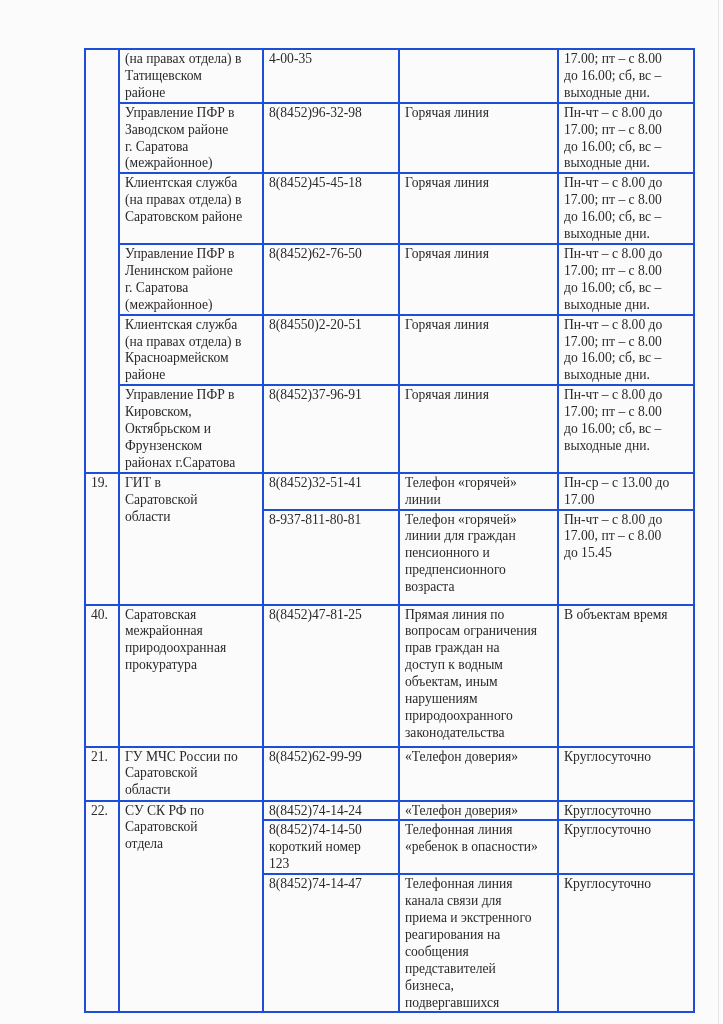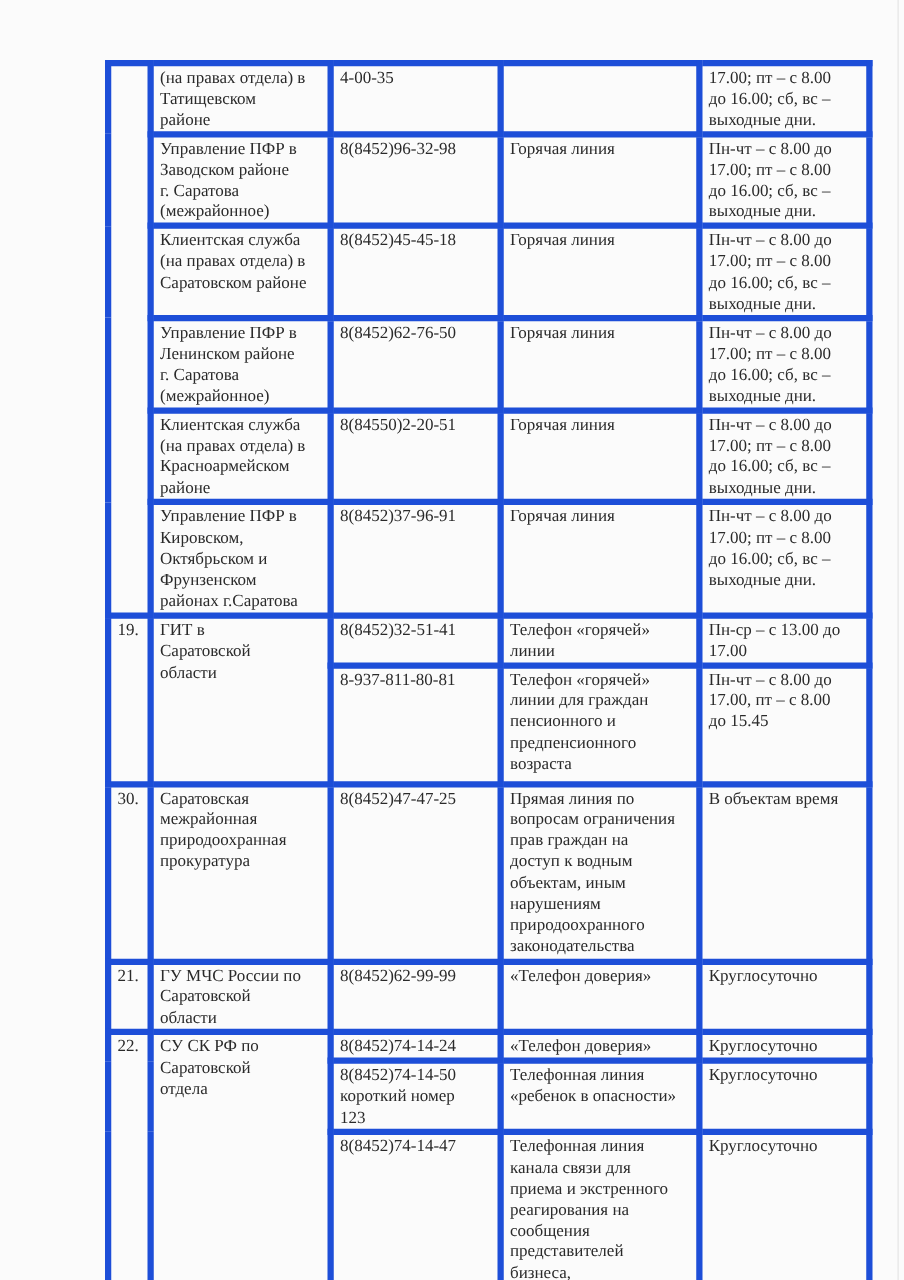--- a/index.html
+++ b/index.html
@@ -18,21 +18,21 @@
   table.doc {
     position: absolute;
     left: 84px; top: 48px;
     width: 609px;
     border-collapse: collapse;
     table-layout: fixed;
     font-size: 13.6px;
     line-height: 16.9px;
   }
   table.doc td {
-    border: 5px solid #1d4ed8;
+    border: 2px solid #1d4ed8;
     vertical-align: top;
     padding: 1px 3px 0 5px;
     overflow: hidden;
   }
   td.num { padding-right: 2px; padding-left: 0; }
   td.org b, .bold { font-weight: normal; }
   col.c0 { width: 34px; }
   col.c1 { width: 144px; }
   col.c2 { width: 136px; }
   col.c3 { width: 159px; }
@@ -143,26 +143,26 @@
 линии для граждан
 пенсионного и
 предпенсионного
 возраста</td>
       <td class="txt">Пн-чт – с 8.00 до
 17.00, пт – с 8.00
 до 15.45</td>
     </tr>
 
     <tr style="height:142px">
-      <td class="num">30.</td>
+      <td class="num">40.</td>
       <td class="org txt bold">Саратовская
 межрайонная
 природоохранная
 прокуратура</td>
-      <td class="txt">8(8452)47-47-25</td>
+      <td class="txt">8(8452)47-81-25</td>
       <td class="txt">Прямая линия по
 вопросам ограничения
 прав граждан на
 доступ к водным
 объектам, иным
 нарушениям
 природоохранного
 законодательства</td>
       <td class="txt">В объектам время</td>
     </tr>

